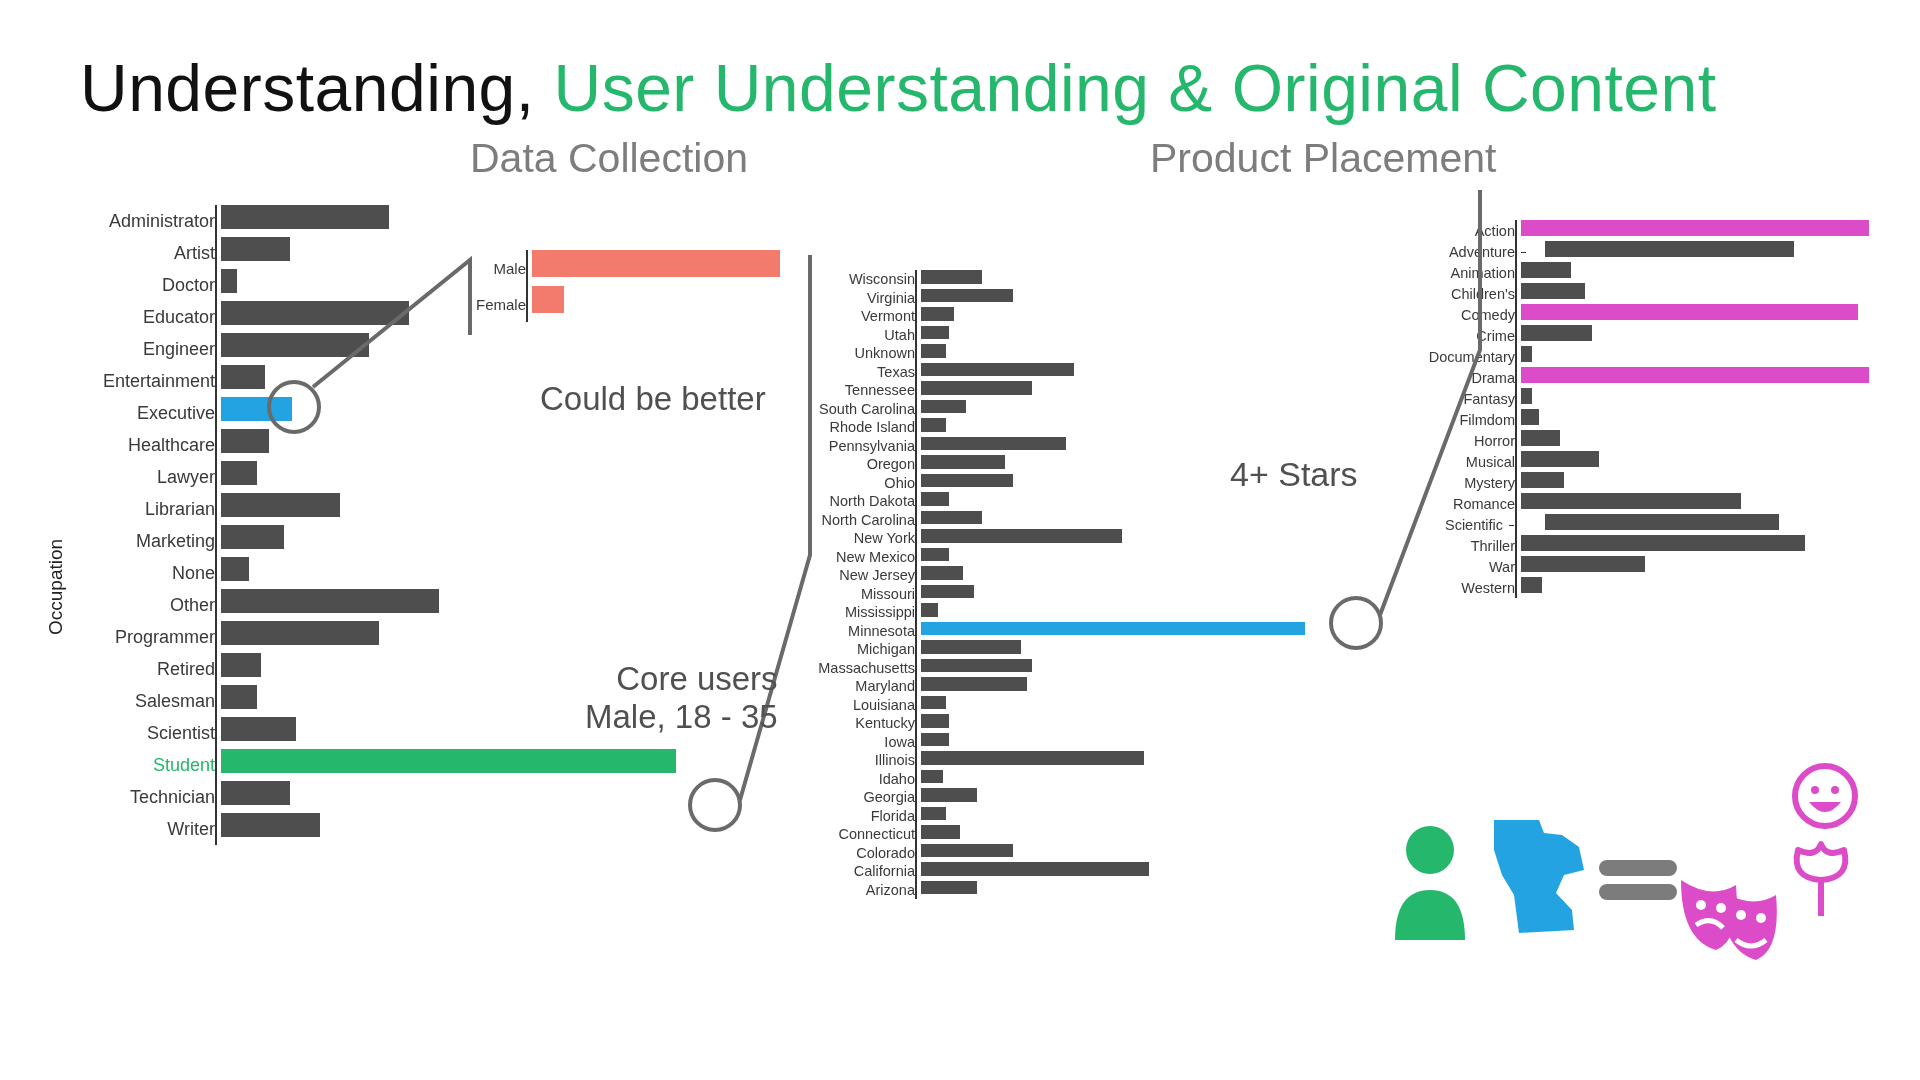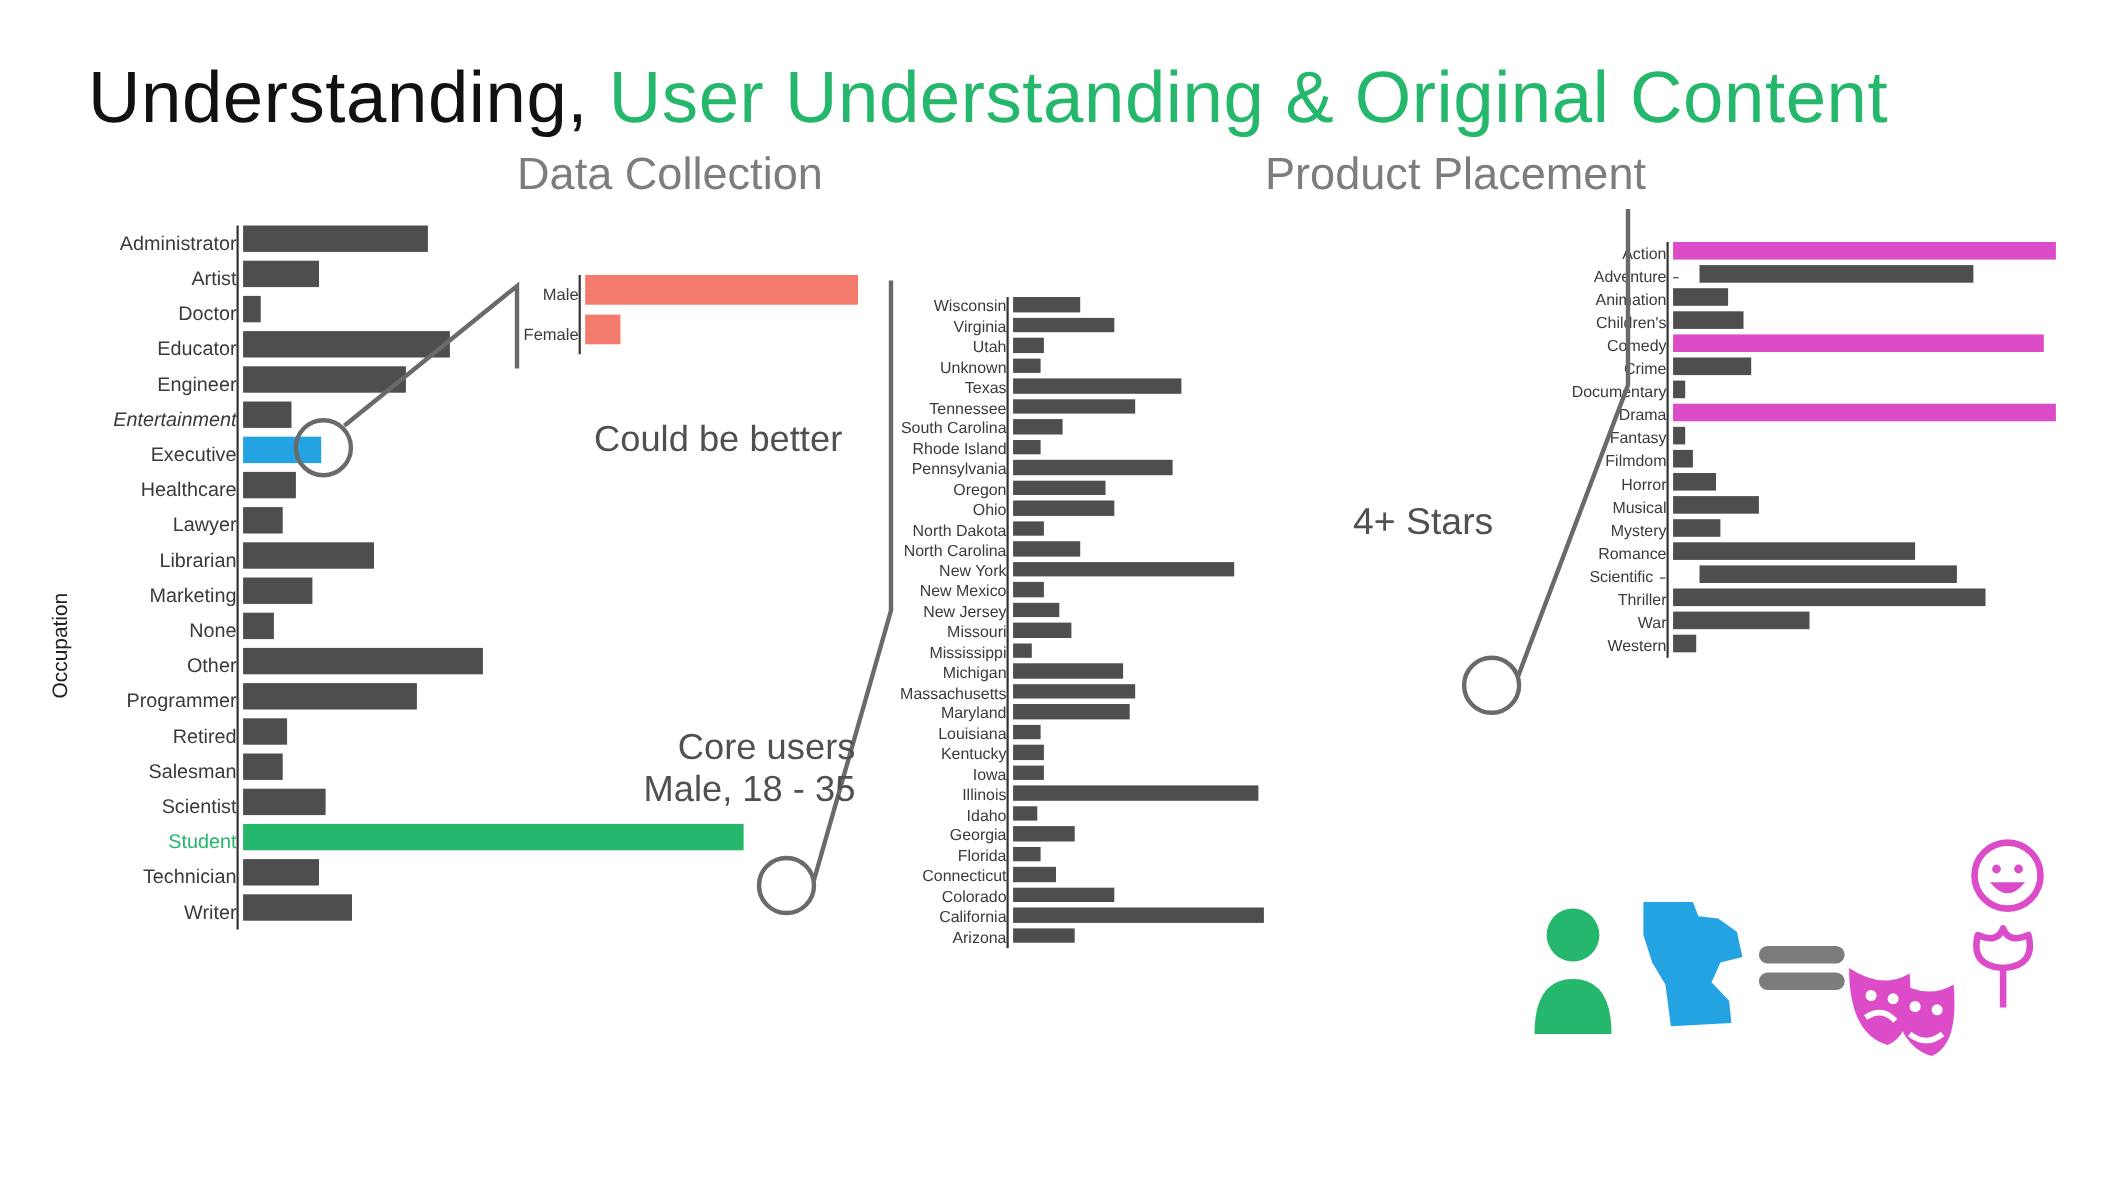--- a/index.html
+++ b/index.html
@@ -171,21 +171,21 @@
             <div class="bar" style="width: 188.021px;"></div>
           </div>
         </div>
         <div class="bar-row" style="height: 32px;">
           <div class="bar-label" style="width: 135px;">Engineer<span style="position: absolute; right: -5px; top: 50%; width: 5px; height: 1px; background: rgb(51, 51, 51);"></span></div>
           <div class="bar-plot" style="width: 475px;">
             <div class="bar" style="width: 148.438px;"></div>
           </div>
         </div>
         <div class="bar-row" style="height: 32px;">
-          <div class="bar-label" style="width: 135px; font-style: italic;">Entertainment<span style="position: absolute; right: -5px; top: 50%; width: 5px; height: 1px; background: rgb(51, 51, 51);"></span></div>
+          <div class="bar-label" style="width: 135px;">Entertainment<span style="position: absolute; right: -5px; top: 50%; width: 5px; height: 1px; background: rgb(51, 51, 51);"></span></div>
           <div class="bar-plot" style="width: 475px;">
             <div class="bar" style="width: 43.5417px;"></div>
           </div>
         </div>
         <div class="bar-row" style="height: 32px;">
           <div class="bar-label" style="width: 135px;">Executive<span style="position: absolute; right: -5px; top: 50%; width: 5px; height: 1px; background: rgb(51, 51, 51);"></span></div>
           <div class="bar-plot" style="width: 475px;">
             <div class="bar" style="width: 71.25px; background: rgb(36, 163, 227);"></div>
           </div>
         </div>
@@ -297,20 +297,26 @@
           </div>
         </div>
         <div class="axis-y" style="left: 120px; height: auto; top: 0px; bottom: 0px; position: absolute;"></div>
         <div class="bar-row" style="height: 18.5px;">
           <div class="bar-label" style="width: 120px;">Virginia<span style="position: absolute; right: -5px; top: 50%; width: 5px; height: 1px; background: rgb(51, 51, 51);"></span></div>
           <div class="bar-plot" style="width: 390px;">
             <div class="bar" style="width: 91.9286px;"></div>
           </div>
         </div>
         <div class="bar-row" style="height: 18.5px;">
+          <div class="bar-label" style="width: 120px;">Vermont<span style="position: absolute; right: -5px; top: 50%; width: 5px; height: 1px; background: rgb(51, 51, 51);"></span></div>
+          <div class="bar-plot" style="width: 390px;">
+            <div class="bar" style="width: 33.4286px;"></div>
+          </div>
+        </div>
+        <div class="bar-row" style="height: 18.5px;">
           <div class="bar-label" style="width: 120px;">Utah<span style="position: absolute; right: -5px; top: 50%; width: 5px; height: 1px; background: rgb(51, 51, 51);"></span></div>
           <div class="bar-plot" style="width: 390px;">
             <div class="bar" style="width: 27.8571px;"></div>
           </div>
         </div>
         <div class="bar-row" style="height: 18.5px;">
           <div class="bar-label" style="width: 120px;">Unknown<span style="position: absolute; right: -5px; top: 50%; width: 5px; height: 1px; background: rgb(51, 51, 51);"></span></div>
           <div class="bar-plot" style="width: 390px;">
             <div class="bar" style="width: 25.0714px;"></div>
           </div>
@@ -390,20 +396,26 @@
         <div class="bar-row" style="height: 18.5px;">
           <div class="bar-label" style="width: 120px;">Missouri<span style="position: absolute; right: -5px; top: 50%; width: 5px; height: 1px; background: rgb(51, 51, 51);"></span></div>
           <div class="bar-plot" style="width: 390px;">
             <div class="bar" style="width: 52.9286px;"></div>
           </div>
         </div>
         <div class="bar-row" style="height: 18.5px;">
           <div class="bar-label" style="width: 120px;">Mississippi<span style="position: absolute; right: -5px; top: 50%; width: 5px; height: 1px; background: rgb(51, 51, 51);"></span></div>
           <div class="bar-plot" style="width: 390px;">
             <div class="bar" style="width: 16.7143px;"></div>
+          </div>
+        </div>
+        <div class="bar-row" style="height: 18.5px;">
+          <div class="bar-label" style="width: 120px;">Minnesota<span style="position: absolute; right: -5px; top: 50%; width: 5px; height: 1px; background: rgb(51, 51, 51);"></span></div>
+          <div class="bar-plot" style="width: 390px;">
+            <div class="bar" style="width: 384.429px; background: rgb(36, 163, 227);"></div>
           </div>
         </div>
         <div class="bar-row" style="height: 18.5px;">
           <div class="bar-label" style="width: 120px;">Michigan<span style="position: absolute; right: -5px; top: 50%; width: 5px; height: 1px; background: rgb(51, 51, 51);"></span></div>
           <div class="bar-plot" style="width: 390px;">
             <div class="bar" style="width: 100.286px;"></div>
           </div>
         </div>
         <div class="bar-row" style="height: 18.5px;">
           <div class="bar-label" style="width: 120px;">Massachusetts<span style="position: absolute; right: -5px; top: 50%; width: 5px; height: 1px; background: rgb(51, 51, 51);"></span></div>

